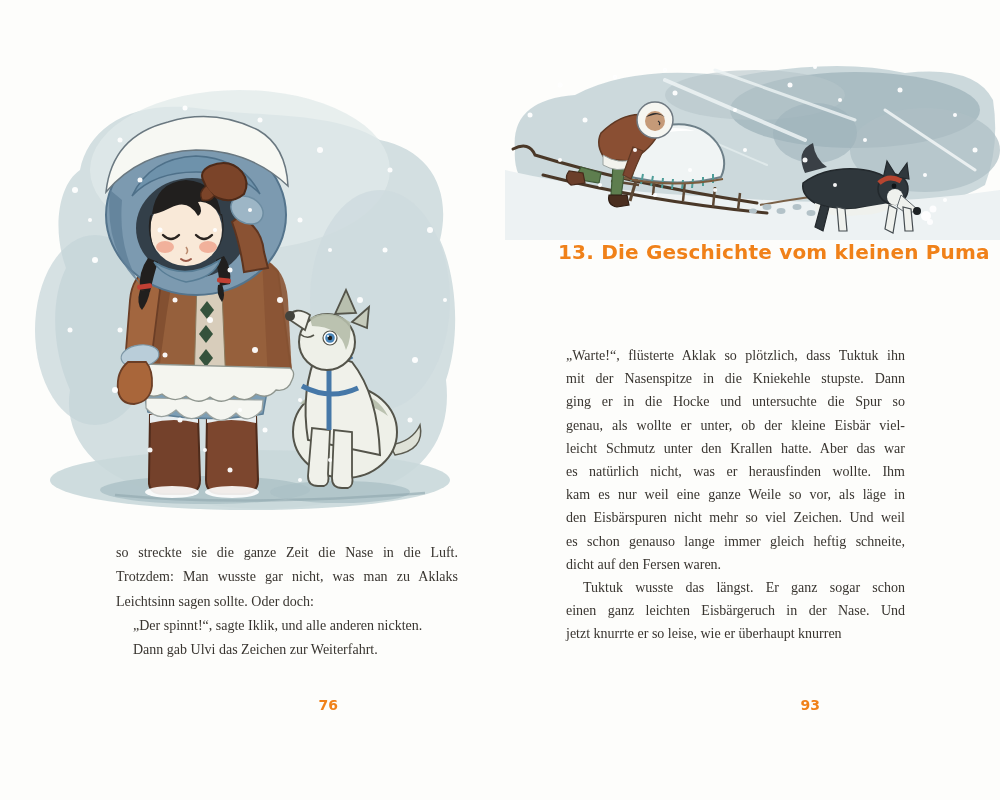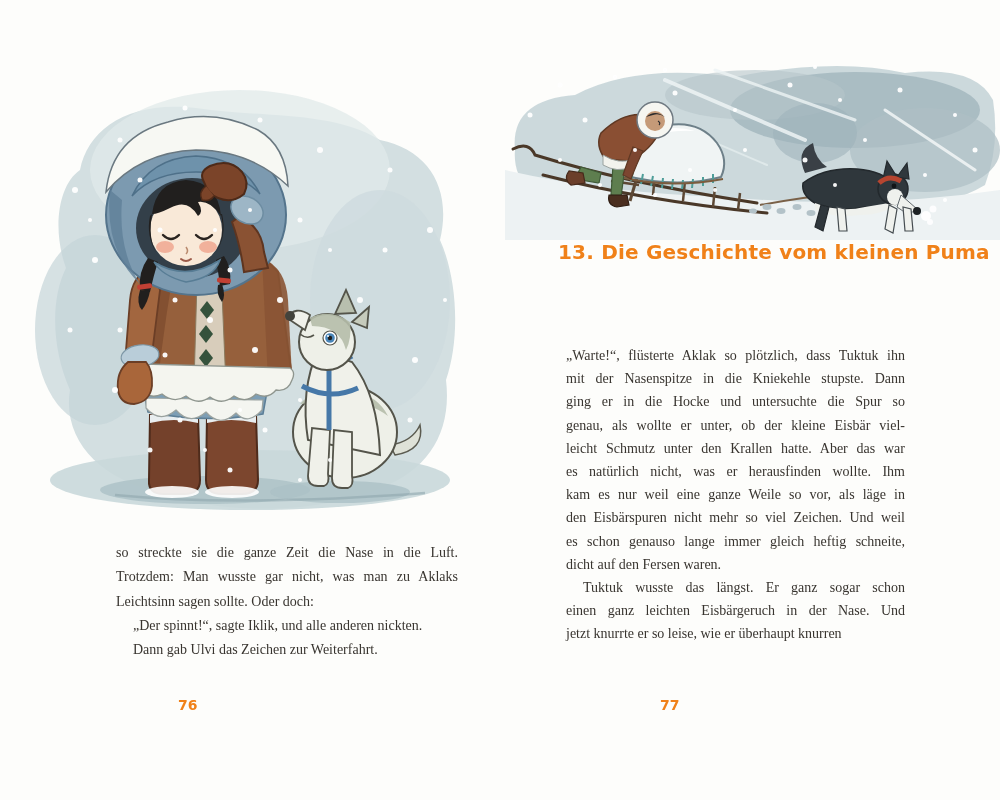--- a/index.html
+++ b/index.html
@@ -39,21 +39,21 @@
     font-size:20px;
     letter-spacing:.2px;
     color:var(--accent, #f08119);
     text-shadow:0 -1px 0 rgba(255,255,255,.9);
     white-space:nowrap;
   }
   .page-number {
     position:absolute;
     top:697px;
     width:160px;
-    text-align:left;
+    text-align:right;
     font-family:"DejaVu Sans", sans-serif;
     font-weight:bold;
     font-size:14px;
     color:var(--accent, #f08119);
   }
   .pn-left  { left:178px; }
   .pn-right { left:160px; }
 </style>
 </head>
 <body>
@@ -368,15 +368,15 @@
         <div class="text-line fill">es natürlich nicht, was er herausfinden wollte. Ihm</div>
         <div class="text-line fill">kam es nur weil eine ganze Weile so vor, als läge in</div>
         <div class="text-line fill">den Eisbärspuren nicht mehr so viel Zeichen. Und weil</div>
         <div class="text-line fill">es schon genauso lange immer gleich heftig schneite,</div>
         <div class="text-line">dicht auf den Fersen waren.</div>
         <div class="text-line indent fill">Tuktuk wusste das längst. Er ganz sogar schon</div>
         <div class="text-line fill">einen ganz leichten Eisbärgeruch in der Nase. Und</div>
         <div class="text-line">jetzt knurrte er so leise, wie er überhaupt knurren</div>
       </div>
 
-    <div class="page-number pn-right">77</div>
+    <div class="page-number pn-right">93</div>
   </section>
 </div>
 
 </body></html>

